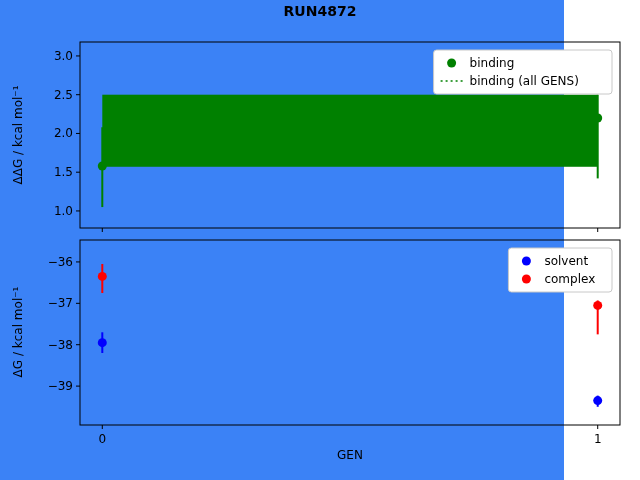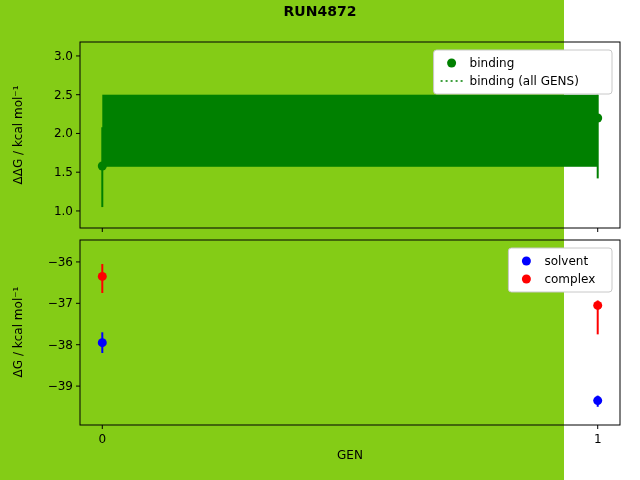--- a/index.html
+++ b/index.html
@@ -1,16 +1,16 @@
 <!DOCTYPE html>
 <html><head>
 <meta charset="utf-8">
 <style>
   html,body{margin:0;padding:0;background:#ffffff;}
-  .figure{width:564px;height:480px;background:#84cc16;position:relative;font-family:"DejaVu Sans",sans-serif;}
+  .figure{width:564px;height:480px;background:#3b82f6;position:relative;font-family:"DejaVu Sans",sans-serif;}
   svg{display:block;}
   svg text{font-family:"DejaVu Sans",sans-serif;fill:#000000;}
   .title{font-size:14px;font-weight:bold;text-anchor:middle;}
   .axis-label{font-size:12px;text-anchor:middle;}
   .tick{font-size:12px;}
   .legend-label{font-size:12px;}
 </style>
 </head>
 <body>
 

